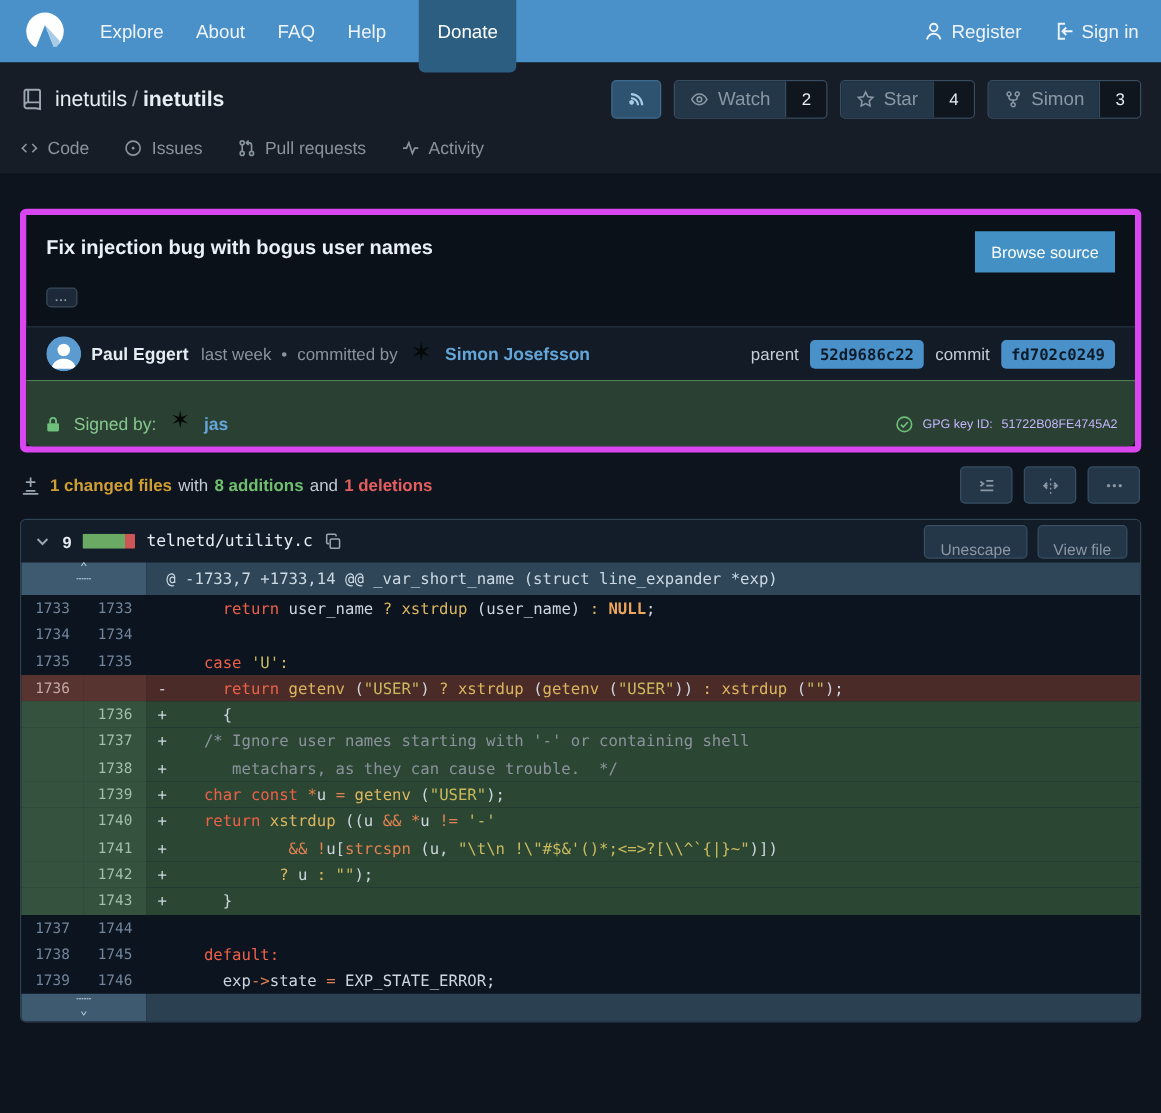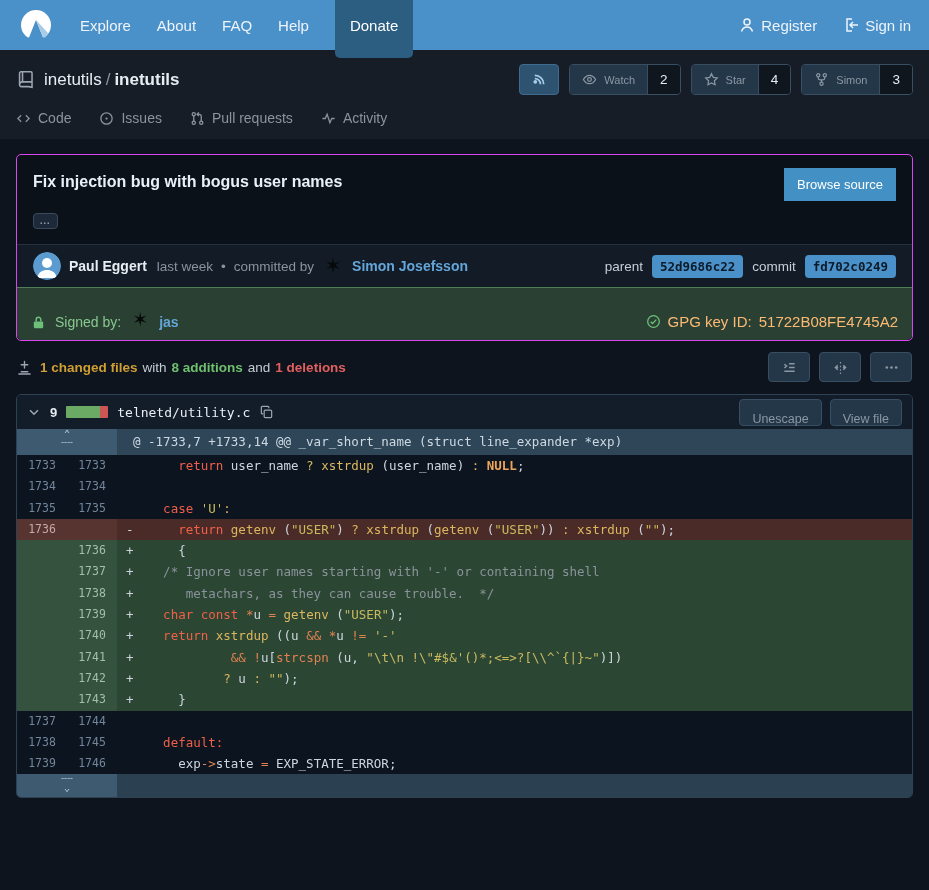--- a/index.html
+++ b/index.html
@@ -21,31 +21,31 @@
   .repo-title-row { display:flex; align-items:center; gap:9px; }
   .repo-ico { width:19px; height:19px; color:#9aa6b2; }
   .repo-names { font-size:17px; color:#e6edf3; }
   .repo-owner { font-weight:400; }
   .repo-sep { color:#8a949e; padding:0 4px; }
   .repo-name { font-weight:700; }
   .repo-actions { margin-left:auto; display:flex; gap:10px; }
   .rss-btn { background:#2d5371; border:1px solid #3e6b8e; border-radius:4px; width:40px; height:31px;
     display:flex; align-items:center; justify-content:center; color:#a9cce6; cursor:pointer; }
   .btn-group { display:flex; border:1px solid #374e63; border-radius:4px; overflow:hidden; height:31px; cursor:pointer; }
-  .btn-main { background:#243749; color:#8b97a3; padding:0 12px; display:flex; align-items:center; gap:7px; font-size:11px; }
+  .btn-main { background:#243749; color:#8b97a3; padding:0 12px; display:flex; align-items:center; gap:7px; font-size:15px; }
   .btn-count { background:#10161e; color:#e6edf3; padding:0 12px; display:flex; align-items:center;
     border-left:1px solid #374e63; font-size:13.5px; }
   .sm-ico { width:15px; height:15px; }
   .tabs { display:flex; gap:28px; margin-top:15px; padding-bottom:13px; font-size:14px; color:#8a949e; }
   .tab { display:flex; gap:7px; align-items:center; cursor:pointer; }
 
   
   .content { background:#0d141d; padding:15px 16px 0; }
 
-  .commit-box { border:1px solid #d946ef; border-radius:5px; background:#0a1119; }
+  .commit-box { border:5px solid #d946ef; border-radius:5px; background:#0a1119;margin-top:13px; }
   .commit-head { display:flex; padding:13px 16px 0; align-items:flex-start; }
   .commit-title { font-size:16px; color:#eaf0f6; font-weight:700; padding-top:5px; }
   .browse-btn { margin-left:auto; background:#4290c4; color:#fff; font-size:13px; padding:9px 13px;
     border-radius:0; border:none; cursor:pointer; font-family:inherit; }
   .commit-msg { font-family:"DejaVu Sans Mono", monospace; font-size:12.5px; color:#ccd4dc;
     padding:12px 17px 0; line-height:14.8px; white-space:pre; }
   .msg-ellipsis { margin:12px 16px 15px; background:#1d2938; border:1px solid #3a4a5c; border-radius:4px;
     color:#9aa6b2; font-size:9px; padding:2px 6px; width:fit-content; letter-spacing:1px; cursor:pointer; font-weight:700; }
   .author-row { display:flex; align-items:center; background:#121b26; padding:7px 16px;
     border-top:1px solid #243140; gap:8px; min-height:43px; }
@@ -55,21 +55,21 @@
   .mini-avatar { width:22px; height:22px; display:flex; align-items:center; justify-content:center;
     color:#050a08; font-size:21px; line-height:22px; }
   .link-blue { color:#64a6d9; font-weight:700; font-size:14px; cursor:pointer; }
   .hashes { margin-left:auto; display:flex; align-items:center; gap:9px; }
   .hash-label { color:#c6cfd8; font-size:13.5px; }
   .hash-badge { background:#4a90c9; color:#0d1b29; font-family:"DejaVu Sans Mono",monospace;
     font-size:12.5px; font-weight:700; padding:4px 8px; border-radius:4px; cursor:pointer; }
   .signed-row { display:flex; align-items:flex-end; gap:9px; background:#2a4032;
     border-top:1px solid #4e7f54; padding:10px 14px; border-radius:0 0 5px 5px; min-height:53px; }
   .green-txt { color:#87c88f; font-size:14px; }
-  .signed-right { margin-left:auto; display:flex; align-items:center; gap:7px; color:#fdba74; font-size:15px; }
+  .signed-right { margin-left:auto; display:flex; align-items:center; gap:7px; color:#c4b5fd; font-size:10px; }
 
   
   .diffstat-row { display:flex; align-items:center; margin:11px 1px 12px; font-size:13.5px; gap:5px; color:#c3ccd4; }
   .stat-ico { width:15px; height:15px; color:#9aa6b2; margin-right:3px; }
   .lnk-yellow { color:#cf9f33; font-weight:700; cursor:pointer; }
   .txt-green { color:#6fbf6f; font-weight:700; }
   .txt-red { color:#e35f5f; font-weight:700; }
   .df-actions { margin-left:auto; display:flex; gap:9px; }
   .icon-btn { width:42px; height:30px; background:#243749; border:1px solid #374e63; border-radius:4px;
     display:flex; align-items:center; justify-content:center; color:#8b97a3; cursor:pointer; }

